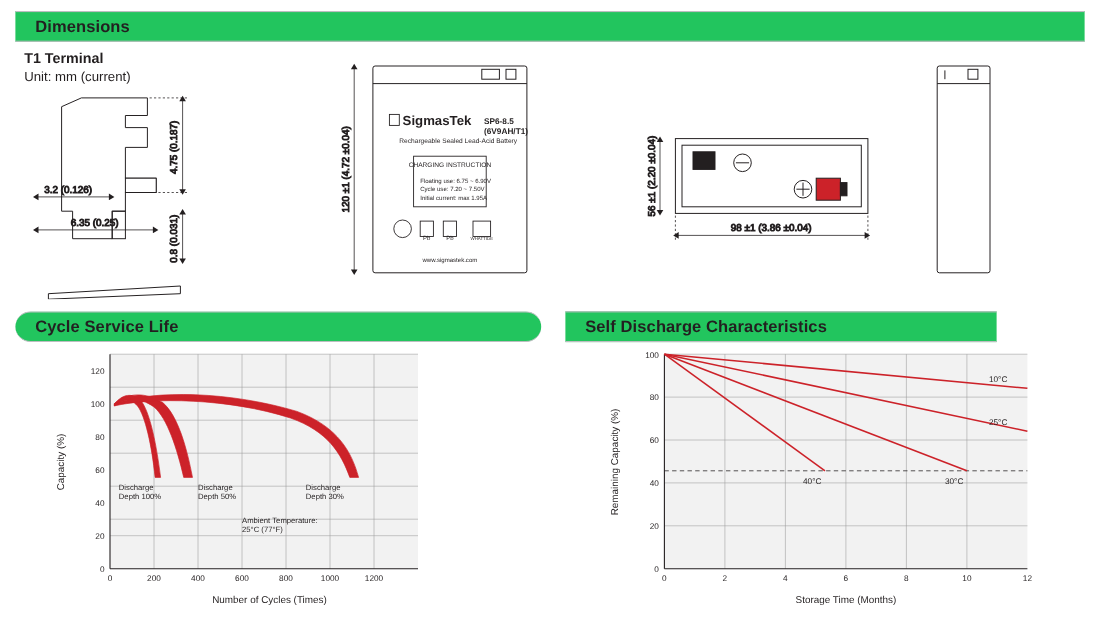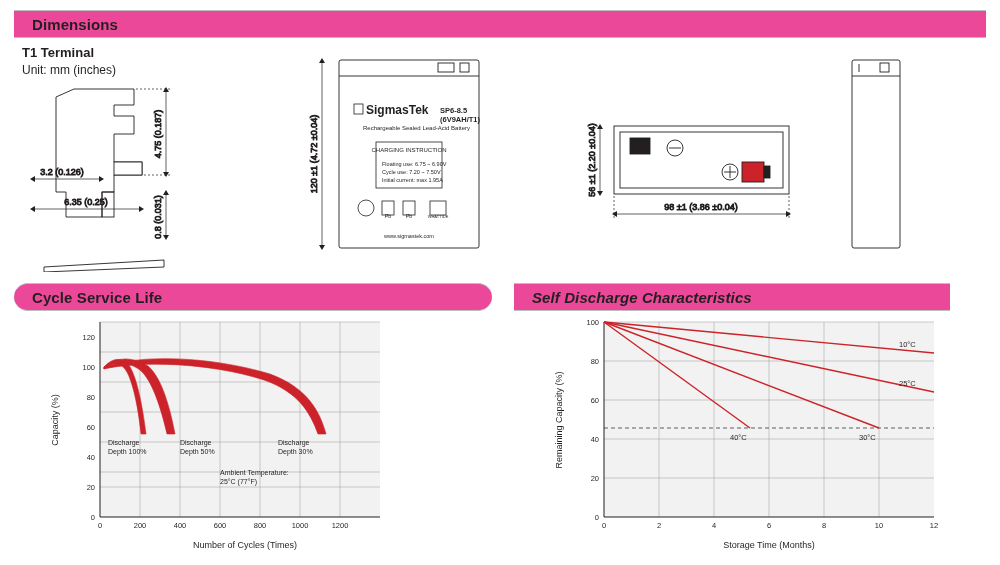--- a/index.html
+++ b/index.html
@@ -2,27 +2,27 @@
 <html><head>
 <meta charset="utf-8">
 <style>
   html,body{margin:0;padding:0;}
   body{
     width:1000px;height:565px;background:#ffffff;
     font-family:"Liberation Sans", sans-serif;
     color:#231f20;overflow:hidden;position:relative;
   }
   .band{
-    position:absolute;background:#ec4899;border-top:1px solid #bcbec0;border-bottom:1px solid #bcbec0;
+    position:absolute;background:#22c55e;border-top:1px solid #bcbec0;border-bottom:1px solid #bcbec0;
     display:flex;align-items:center;
   }
   .band .band-title{font-size:15px;font-weight:bold;padding-left:18px;letter-spacing:.1px;}
   #band-dim{left:14px;top:10px;width:972px;height:26px;}
   #band-cycle{left:14px;top:283px;width:478px;height:26px;border-radius:14px;}
-  #band-self{left:514px;top:283px;width:436px;height:26px;font-style:italic;}
+  #band-self{left:514px;top:283px;width:392px;height:26px;}
 
   .sub-title{position:absolute;font-size:13px;font-weight:bold;text-align:right;}
   .sub-unit{position:absolute;font-size:12px;}
 
   svg{display:block;}
   .dims-svg{position:absolute;left:14px;top:42px;}
   .cycle-svg{position:absolute;left:20px;top:312px;}
   .self-svg{position:absolute;left:514px;top:312px;}
 
   text{font-family:"Liberation Sans", sans-serif;fill:#231f20;}
@@ -34,21 +34,21 @@
   <span class="band-title">Dimensions</span>
 </div>
 <div class="band" id="band-cycle">
   <span class="band-title">Cycle Service Life</span>
 </div>
 <div class="band" id="band-self">
   <span class="band-title">Self Discharge Characteristics</span>
 </div>
 
 <div class="sub-title" style="left:22px;top:45px;">T1 Terminal</div>
-<div class="sub-unit" style="left:22px;top:63px;">Unit: mm (inches)</div>
+<div class="sub-unit" style="left:22px;top:63px;">Unit: mm (current)</div>
 
 <svg class="dims-svg" width="972" height="230" viewBox="0 0 972 230">
   <g fill="none" stroke="#231f20" stroke-width="0.9">
 
     <g>
 
       <path d="M42 55 L60 47 L120 47 L120 63 L100 63 L100 74 L120 74 L120 92 L100 92 L100 120 L128 120 L128 133 L100 133 L100 150 L88 150 L88 175 L52 175 L52 150 L42 150 Z"></path>
 
       <rect x="100" y="120" width="28" height="13" fill="#ffffff"></rect>
       <rect x="88" y="150" width="12" height="25" fill="none"></rect>

